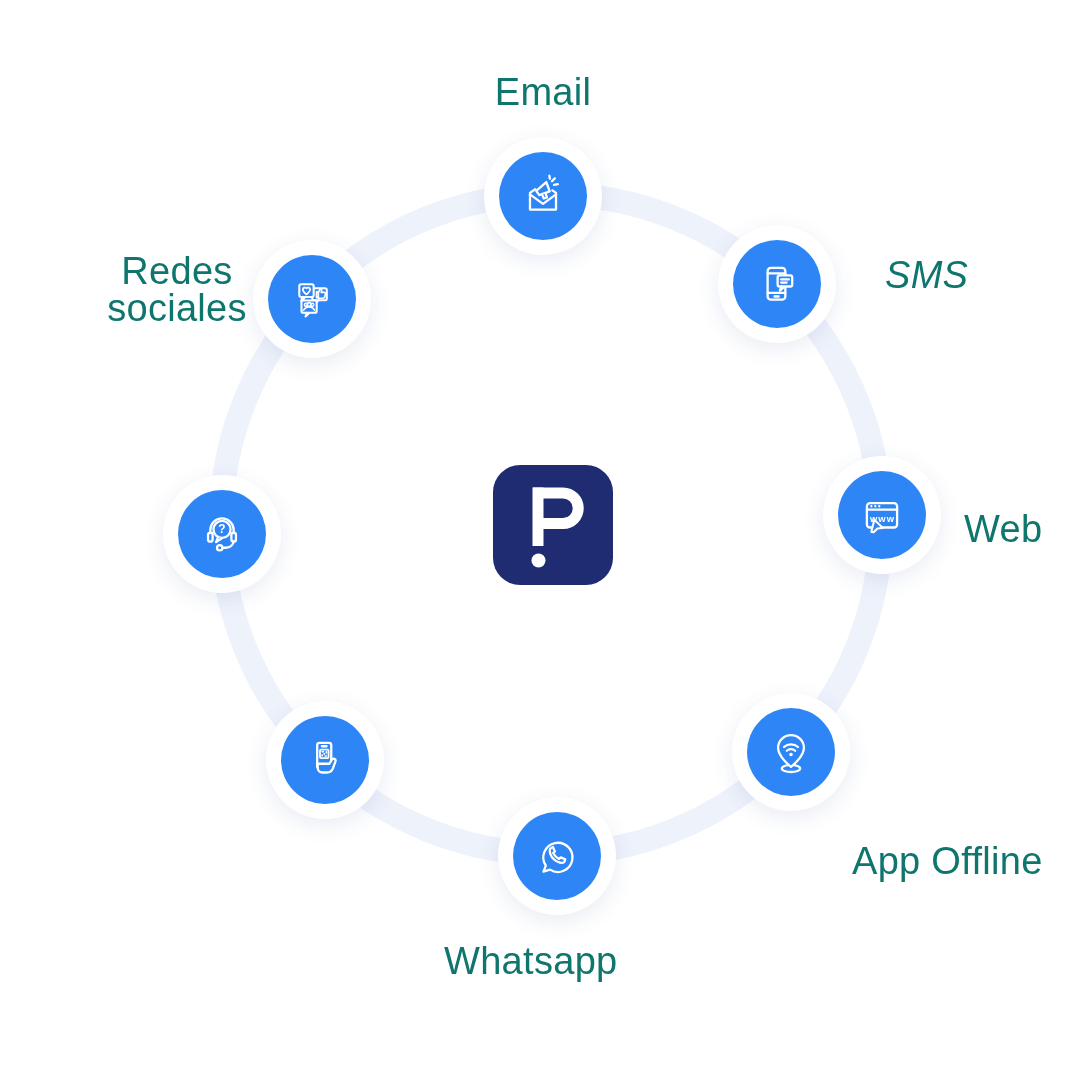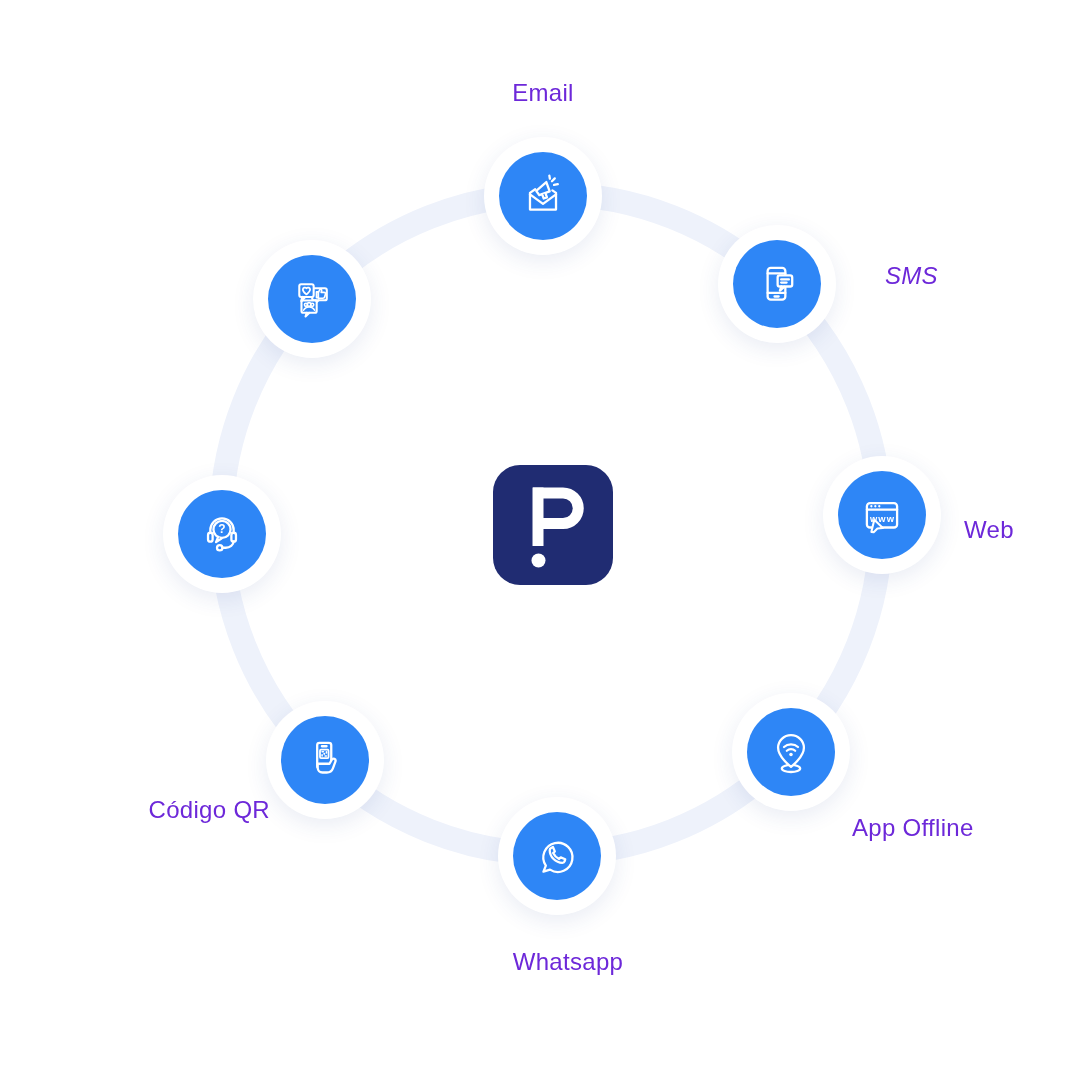--- a/index.html
+++ b/index.html
@@ -27,28 +27,28 @@
   .node-email{left:484px;top:137px;}
   .node-sms{left:718px;top:225px;}
   .node-web{left:823px;top:456px;}
   .node-app-offline{left:732px;top:693px;}
   .node-whatsapp{left:498px;top:797px;}
   .node-qr{left:266px;top:701px;}
   .node-contact{left:163px;top:475px;}
   .node-redes{left:253px;top:240px;}
   
   .label{
-    position:absolute;font-size:24px;line-height:37px;color:#6d28d9;
+    position:absolute;font-size:38px;line-height:37px;color:#0f766e;
     white-space:pre-line;letter-spacing:0.3px;
   }
   .label-email{left:443px;top:74px;width:200px;text-align:center;}
   .label-sms{left:885px;top:257px;font-style:italic;}
   .label-web{left:964px;top:511px;}
-  .label-app-offline{left:852px;top:809px;}
-  .label-whatsapp{left:468px;top:943px;width:200px;text-align:center;}
+  .label-app-offline{left:852px;top:843px;}
+  .label-whatsapp{left:444px;top:943px;width:200px;}
   .label-qr{left:100px;top:791px;width:170px;text-align:right;}
   .label-contact{left:8px;top:515px;width:140px;text-align:center;}
   .label-redes{left:77px;top:253px;width:200px;text-align:center;}
   svg{display:block;}
 </style>
 </head>
 <body>
 
 <div class="stage">
 
@@ -139,21 +139,20 @@
       <svg viewBox="0 0 48 48" width="50" height="50" fill="none" stroke="#fff" stroke-width="2.2" stroke-linecap="round" stroke-linejoin="round">
         <rect x="16.5" y="7.5" width="13.5" height="24.5" rx="2.2"></rect>
         <path d="M21 10.8 h4.5"></path>
         <rect x="19.2" y="14" width="8.2" height="8.2" rx="1" stroke-width="1.7"></rect>
         <path d="M21.2 16 h1.3 M25.4 16 v1.3 M21.2 20.2 v-1.3 M25.4 20.2 h-1.3" stroke-width="1.5"></path>
         <circle cx="23.3" cy="18.1" r="1" fill="#fff" stroke="none"></circle>
         <path d="M17 27.6 h11.3 l2.1 -3.7 c1.3 -2.3 4.5 -0.9 3.6 1.6 l-2.4 6.5 c-0.9 2.4 -3.2 4 -5.8 4 h-4.3 c-2.5 0 -4.5 -2 -4.5 -4.5 z" fill="#2E86F6"></path>
       </svg>
     </div>
   </div>
-  <div class="label label-qr">Código QR</div>
 
   <div class="node node-contact">
     <div class="node-inner">
       <svg viewBox="0 0 48 48" width="50" height="50" fill="none" stroke="#fff" stroke-width="2.2" stroke-linecap="round" stroke-linejoin="round">
         <path d="M12.8 22.8 v-2.6 a11.2 11.2 0 0 1 22.4 0 v2.6"></path>
         <circle cx="24" cy="19.6" r="8.2" fill="#2E86F6"></circle>
         <path d="M20.3 26.8 l-2 5 5.2 -3.5" fill="#2E86F6"></path>
         <text x="24" y="23.4" text-anchor="middle" font-size="11.5" font-weight="bold" fill="#fff" stroke="none" font-family="Liberation Sans, sans-serif">?</text>
         <rect x="10.6" y="22.8" width="4.4" height="8.6" rx="2.2" fill="#2E86F6"></rect>
         <rect x="33" y="22.8" width="4.4" height="8.6" rx="2.2" fill="#2E86F6"></rect>
@@ -175,14 +174,16 @@
         <path d="M18.7 19.6 c-1.6 -1.4 -3.5 -2.9 -3.5 -4.6 a2 2 0 0 1 3.5 -1.3 a2 2 0 0 1 3.5 1.3 c0 1.7 -1.9 3.2 -3.5 4.6 z" stroke-width="1.7"></path>
         <rect x="13.9" y="25.4" width="14.6" height="11.8" rx="1.8" fill="#2E86F6"></rect>
         <path d="M18.9 37.2 l-1.1 3.6 3.7 -3.6"></path>
         <circle cx="18.2" cy="29.6" r="1.5" stroke-width="1.5"></circle>
         <circle cx="21.2" cy="29.2" r="1.7" stroke-width="1.5"></circle>
         <circle cx="24.2" cy="29.6" r="1.5" stroke-width="1.5"></circle>
         <path d="M15.9 34.8 c1.2 -2.4 3.2 -3.2 5.3 -3.2 s4.1 0.8 5.3 3.2" stroke-width="1.5"></path>
       </svg>
     </div>
   </div>
+  <div class="label label-redes">Redes
+sociales</div>
 
 </div>
 
 </body></html>

